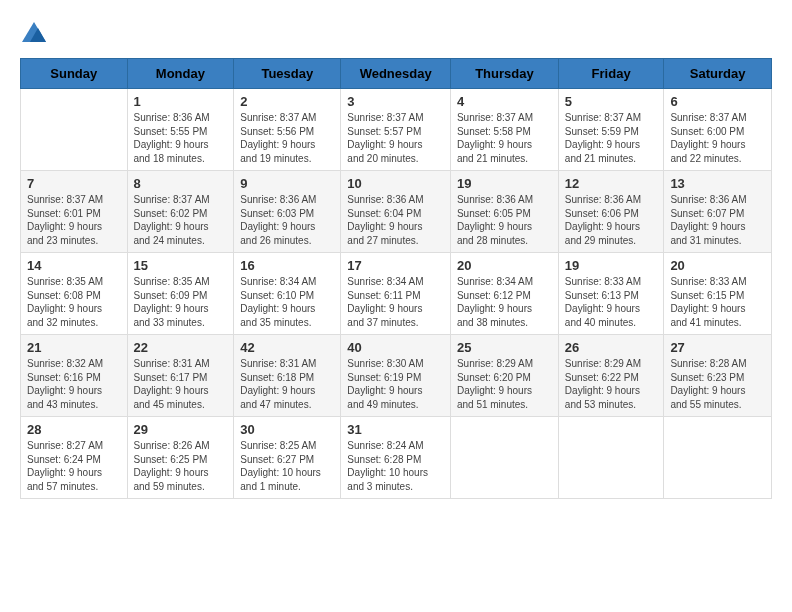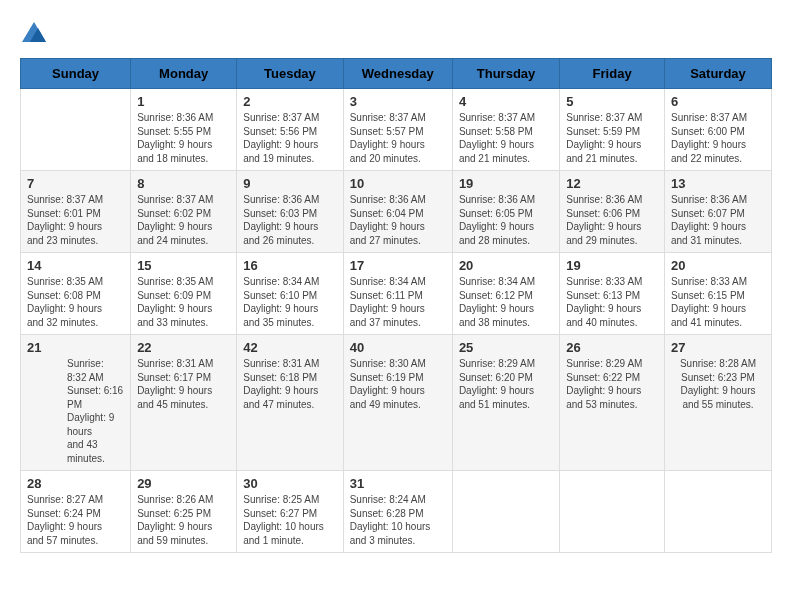--- a/index.html
+++ b/index.html
@@ -271,21 +271,21 @@
           <span class="day-num">20</span>
           <div class="cell-text" style="white-space: pre-line;">Sunrise: 8:33 AM
 Sunset: 6:15 PM
 Daylight: 9 hours
 and 41 minutes.</div>
         </td>
       </tr>
       <tr>
         <td>
           <span class="day-num">21</span>
-          <div class="cell-text" style="white-space: pre-line; margin-left: 40px;">Sunrise: 8:32 AM
+          <div class="cell-text" style="white-space: pre-line;">Sunrise: 8:32 AM
 Sunset: 6:16 PM
 Daylight: 9 hours
 and 43 minutes.</div>
         </td>
         <td>
           <span class="day-num">22</span>
           <div class="cell-text" style="white-space: pre-line;">Sunrise: 8:31 AM
 Sunset: 6:17 PM
 Daylight: 9 hours
 and 45 minutes.</div>
@@ -313,21 +313,21 @@
         </td>
         <td>
           <span class="day-num">26</span>
           <div class="cell-text" style="white-space: pre-line;">Sunrise: 8:29 AM
 Sunset: 6:22 PM
 Daylight: 9 hours
 and 53 minutes.</div>
         </td>
         <td>
           <span class="day-num">27</span>
-          <div class="cell-text" style="white-space: pre-line; text-align: center;">Sunrise: 8:28 AM
+          <div class="cell-text" style="white-space: pre-line;">Sunrise: 8:28 AM
 Sunset: 6:23 PM
 Daylight: 9 hours
 and 55 minutes.</div>
         </td>
       </tr>
       <tr>
         <td>
           <span class="day-num">28</span>
           <div class="cell-text" style="white-space: pre-line;">Sunrise: 8:27 AM
 Sunset: 6:24 PM

